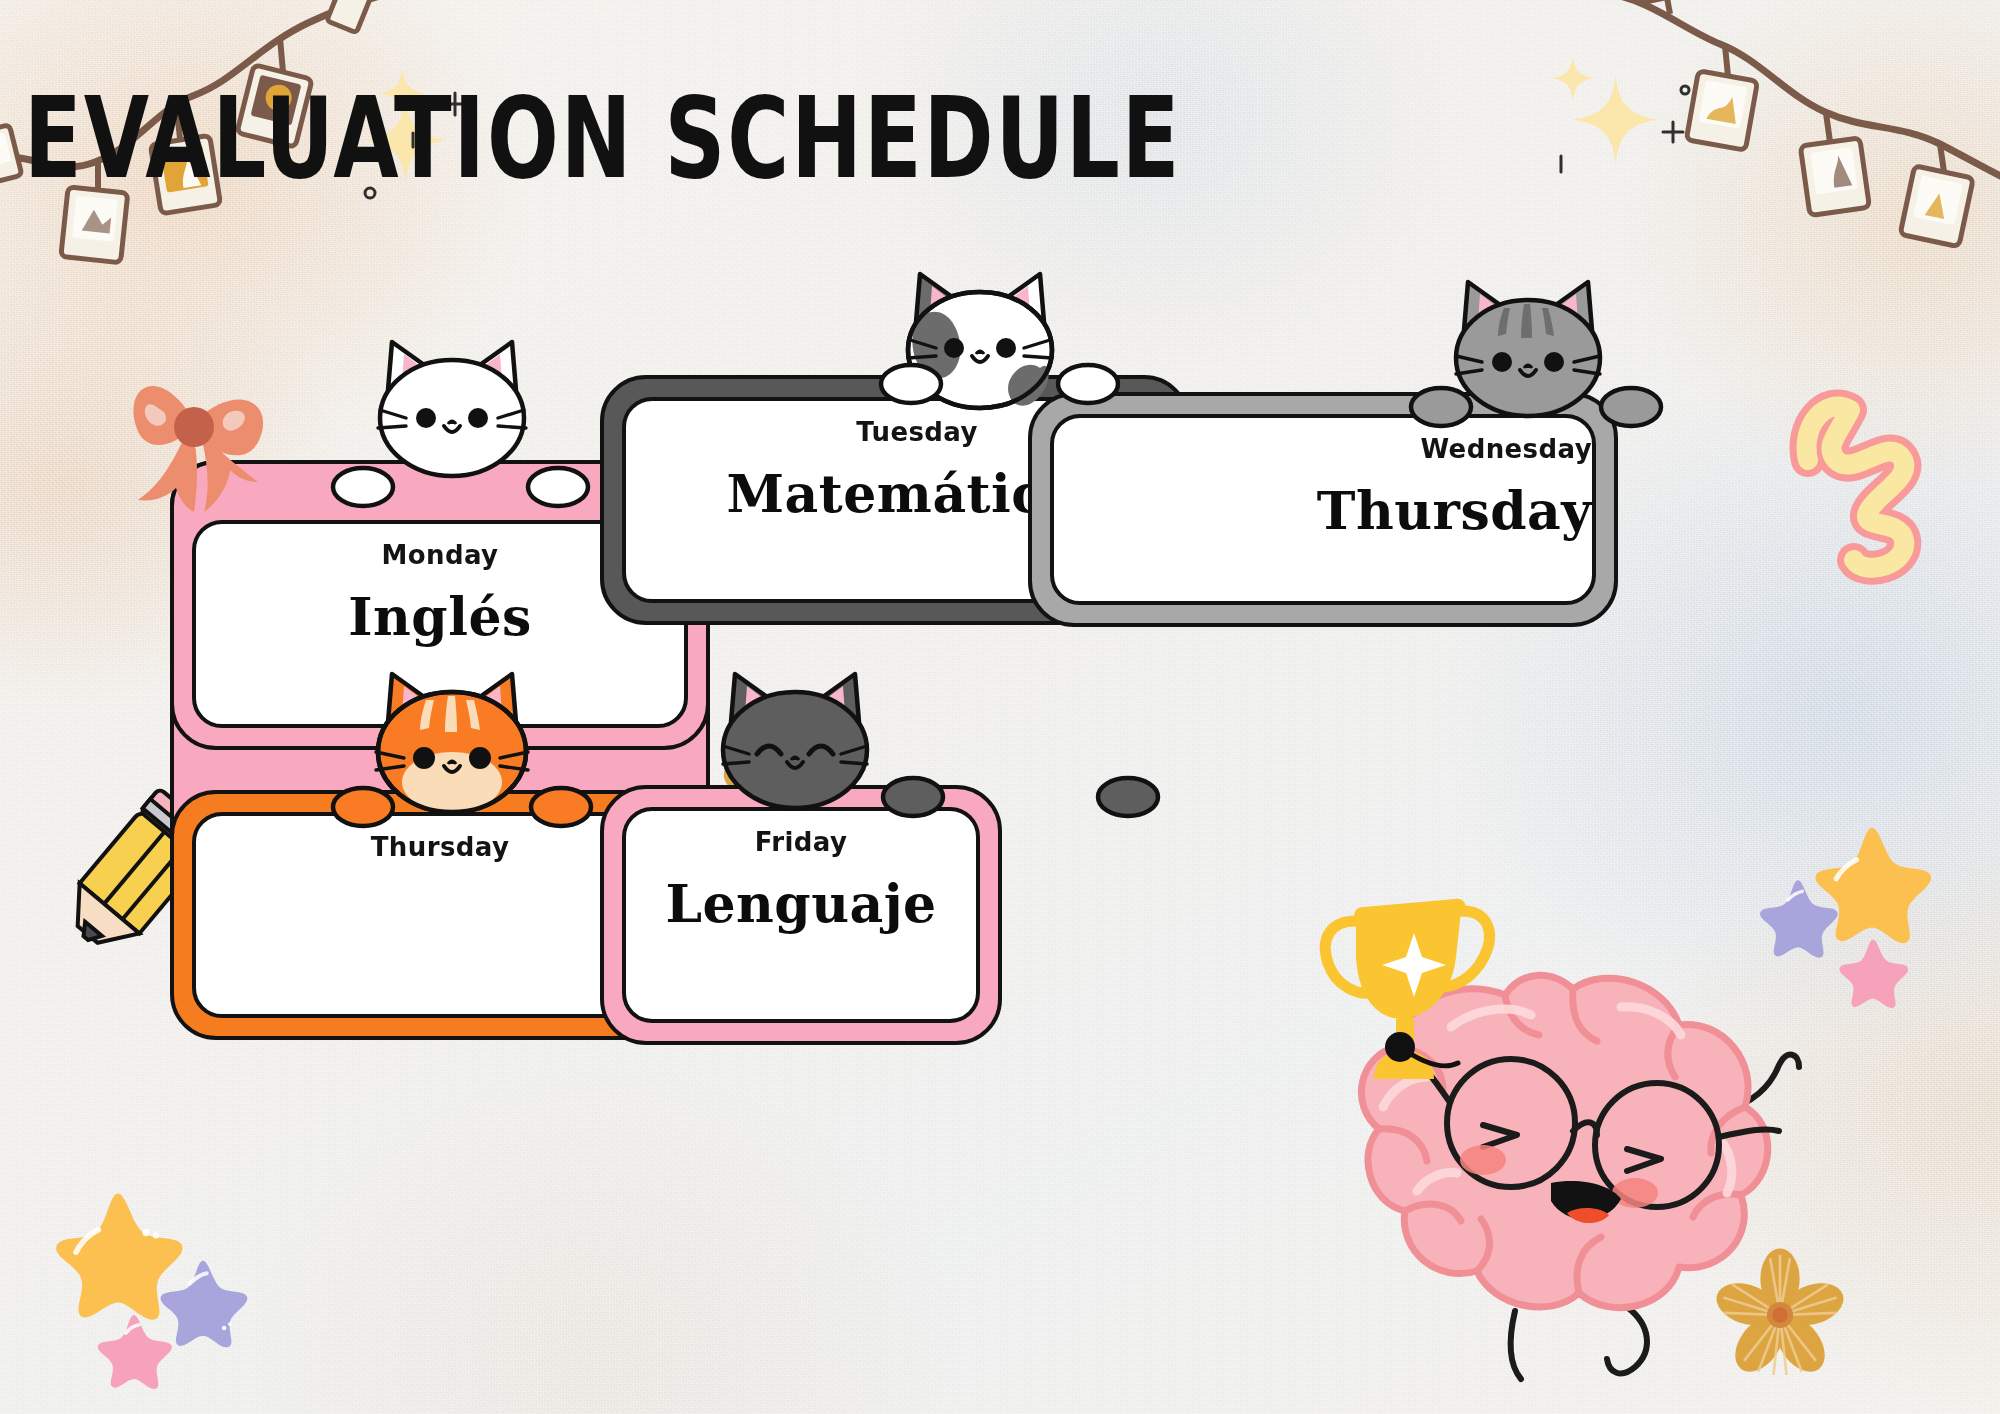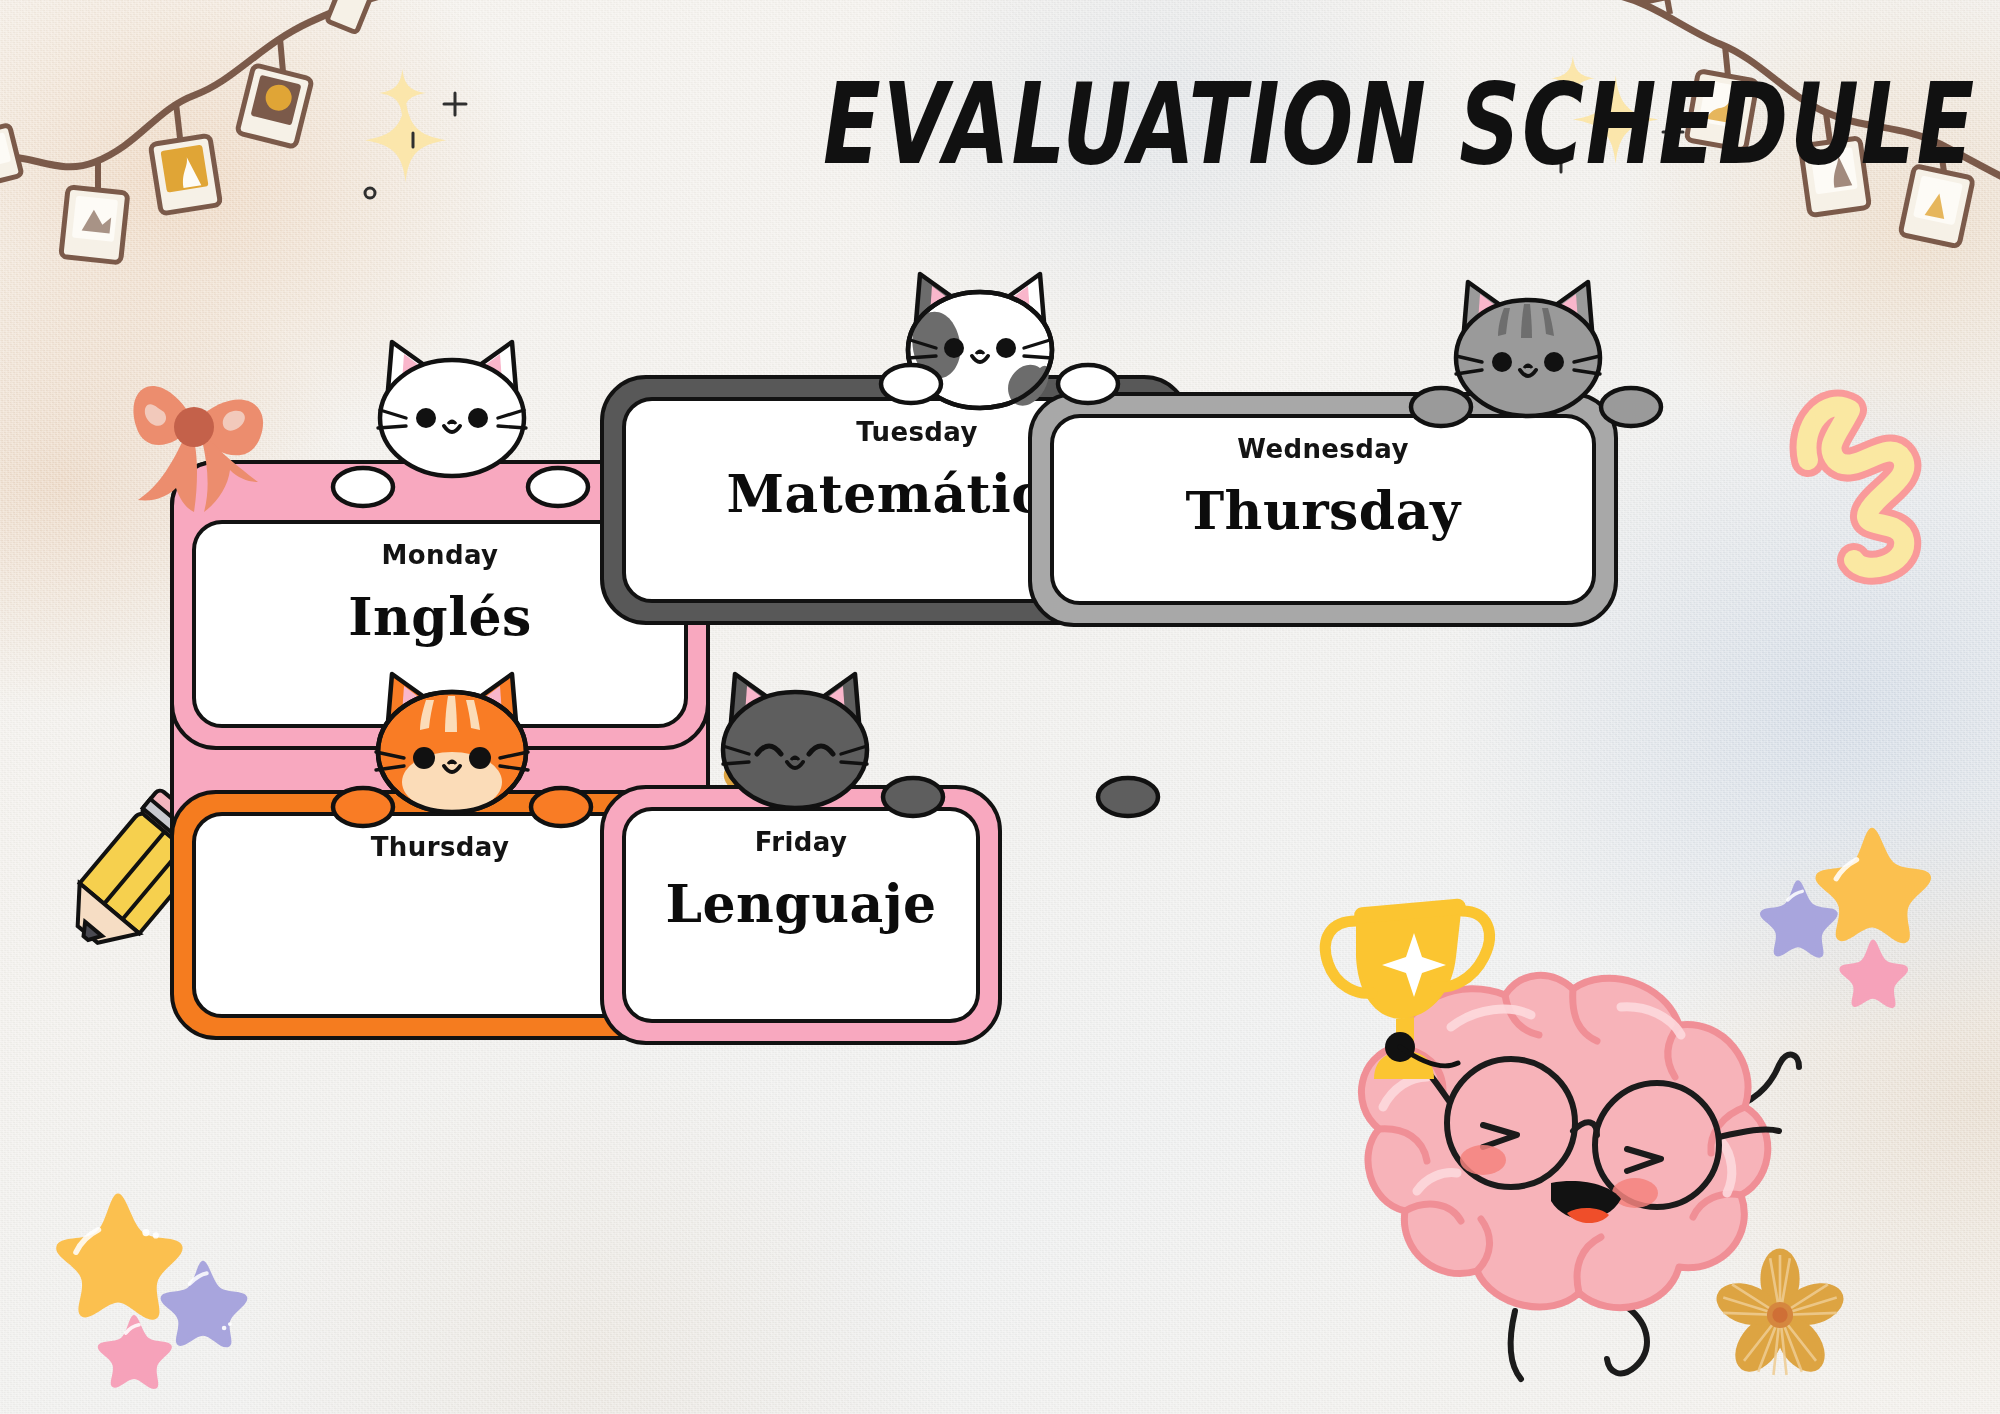--- a/index.html
+++ b/index.html
@@ -24,21 +24,21 @@
   #grain{
     position:absolute;inset:0;pointer-events:none;opacity:.55;
     background-image:
       repeating-linear-gradient(0deg, rgba(255,255,255,.35) 0 1px, rgba(0,0,0,.016) 1px 2px),
       repeating-linear-gradient(90deg, rgba(255,255,255,.28) 0 1px, rgba(0,0,0,.014) 1px 3px),
       repeating-linear-gradient(47deg, rgba(0,0,0,.012) 0 2px, rgba(255,255,255,.22) 2px 4px);
   }
 
   
   #title-wrap{
-    position:absolute;left:0;right:0;top:72px;text-align:right;z-index:6;font-style:italic;
+    position:absolute;left:0;right:0;top:86px;text-align:left;z-index:6;
   }
   #page-title{
     display:inline-block;
     font-family:"DejaVu Sans",sans-serif;
     font-weight:bold;
     font-size:88px;
     letter-spacing:2px;
     color:#111111;
     transform:scaleY(1.28) scaleX(.96);
     transform-origin:center;
@@ -428,21 +428,21 @@
       </svg>
   </div>
   <div class="paw" style="left:1598px;top:385px;">
     <svg width="66" height="44">
         <ellipse cx="33" cy="22" rx="30" ry="19" fill="#9a9a9a" stroke="#111" stroke-width="4.5"></ellipse>
       </svg>
   </div>
 
   <div class="card" style="left:1028px;top:392px;width:590px;height:235px;">
     <div class="frame" style="background:#a8a8a8;"></div>
-    <div class="inner" style="left:22px;right:22px;top:22px;bottom:22px;">
+    <div class="inner" style="left:22px;right:22px;top:22px;bottom:22px;align-items:flex-end;">
       <div class="day-label">Wednesday</div>
       <div class="subject">Thursday</div>
     </div>
   </div>
 
   <div class="cat" style="left:362px;top:660px;">
     <svg width="180" height="170" viewBox="0 0 180 170">
       <path d="M26,62 L30,14 L72,44 Z" fill="#f97c25" stroke="#111" stroke-width="4.5" stroke-linejoin="round"></path>
       <path d="M154,62 L150,14 L108,44 Z" fill="#f97c25" stroke="#111" stroke-width="4.5" stroke-linejoin="round"></path>
       <path d="M40,54 L42,26 L66,44 Z" fill="#f9b6cb"></path>

